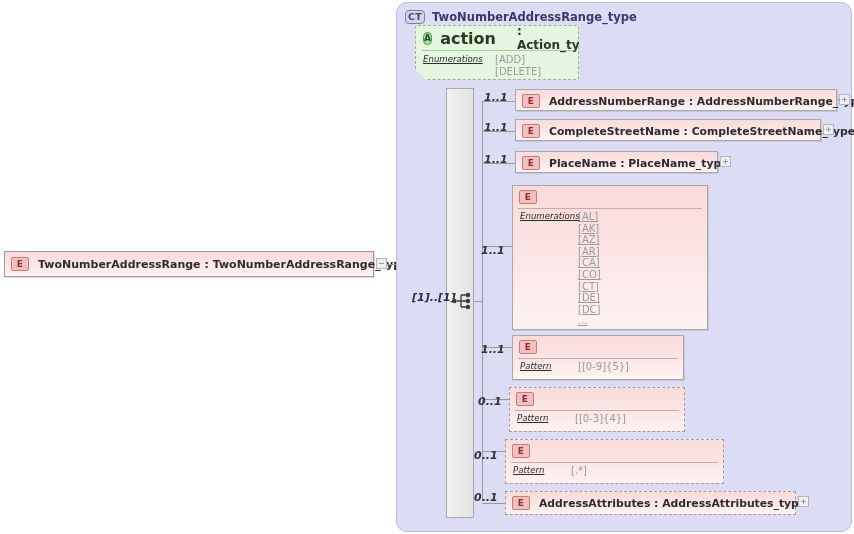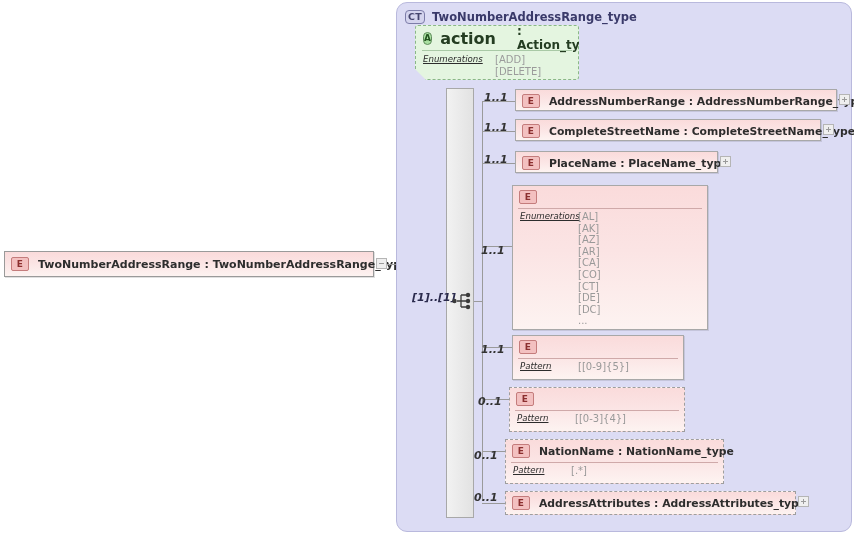--- a/index.html
+++ b/index.html
@@ -273,21 +273,21 @@
       <div class="expand" style="left: 720px; top: 156px;"></div>
       <div class="line hline" style="left: 482px; top: 246px; width: 30px;"></div>
       <div class="card-label" style="left: 481px; top: 244px;">1..1</div>
       <div class="el-box" style="left: 512px; top: 185px; width: 196px; height: 145px;">
         <div class="el-top">
           <span class="badge badge-e">E</span>
         </div>
         <div class="el-divider"></div>
         <div class="facet-row el-facets">
           <span class="facet-label">Enumerations</span>
-          <span class="facet-vals enum-col" style="white-space: pre;">[AL]
+          <span class="facet-vals enum-col" style="white-space: pre; text-decoration: underline;">[AL]
 [AK]
 [AZ]
 [AR]
 [CA]
 [CO]
 [CT]
 [DE]
 [DC]
 ...</span>
         </div>
@@ -314,21 +314,20 @@
         <div class="facet-row el-facets">
           <span class="facet-label">Pattern</span>
           <span class="facet-vals enum-col" style="white-space: pre;">[[0-3]{4}]</span>
         </div>
       </div>
       <div class="line hline" style="left: 482px; top: 451px; width: 23px;"></div>
       <div class="card-label" style="left: 474px; top: 449px;">0..1</div>
       <div class="el-box optional" style="left: 505px; top: 439px; width: 219px; height: 45px;">
         <div class="el-top">
           <span class="badge badge-e">E</span>
-          <span class="el-title">NationName : NationName_type</span>
         </div>
         <div class="el-divider"></div>
         <div class="facet-row el-facets">
           <span class="facet-label">Pattern</span>
           <span class="facet-vals enum-col" style="white-space: pre;">[.*]</span>
         </div>
       </div>
       <div class="line hline" style="left: 482px; top: 503px; width: 23px;"></div>
       <div class="card-label" style="left: 474px; top: 491px;">0..1</div>
       <div class="el-box optional" style="left: 505px; top: 491px; width: 291px; height: 24px;">

